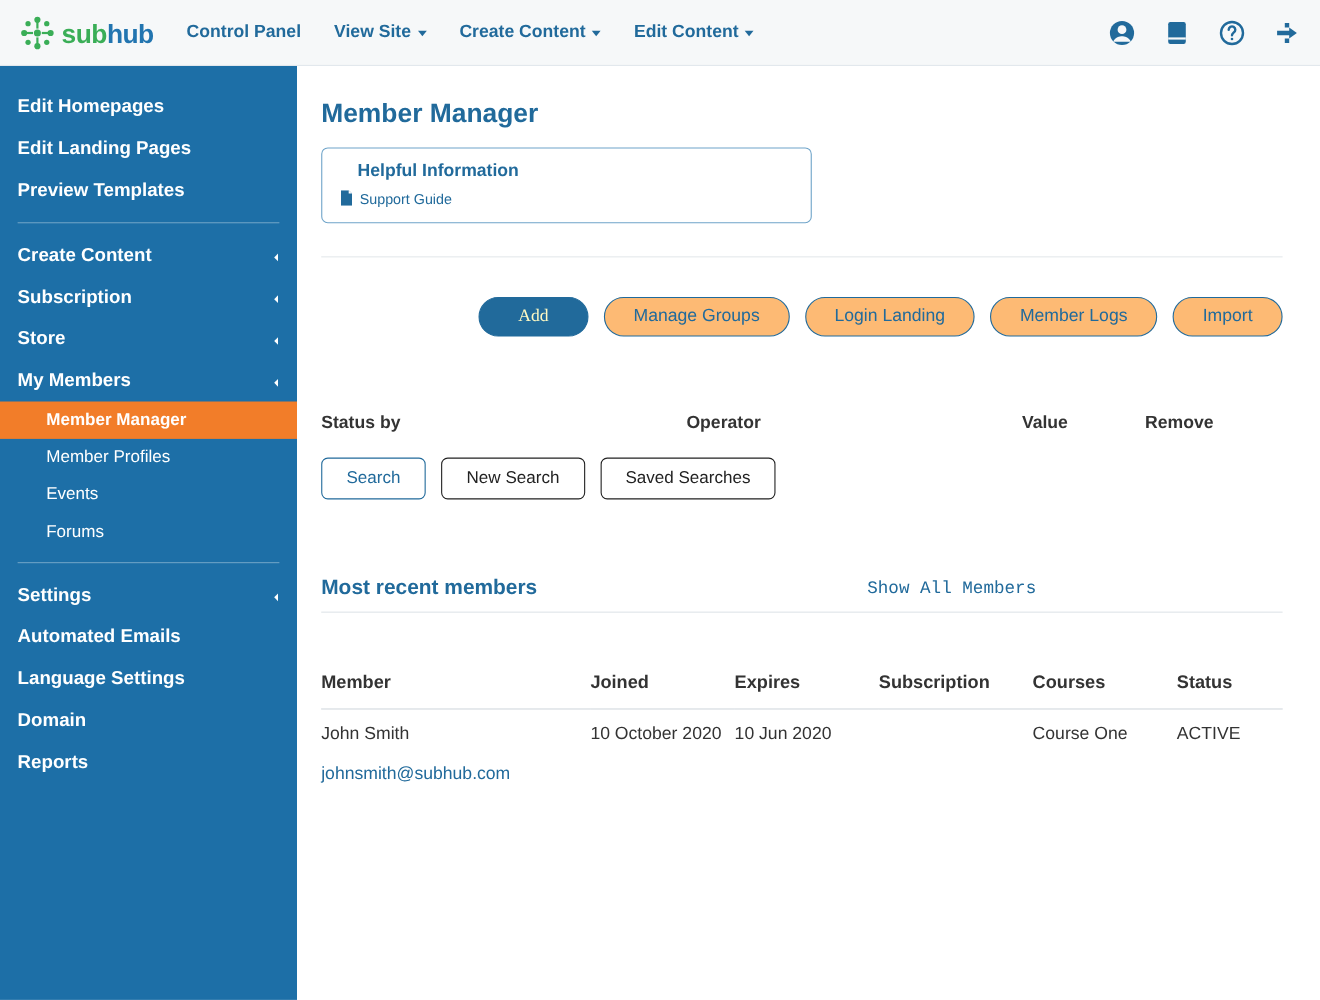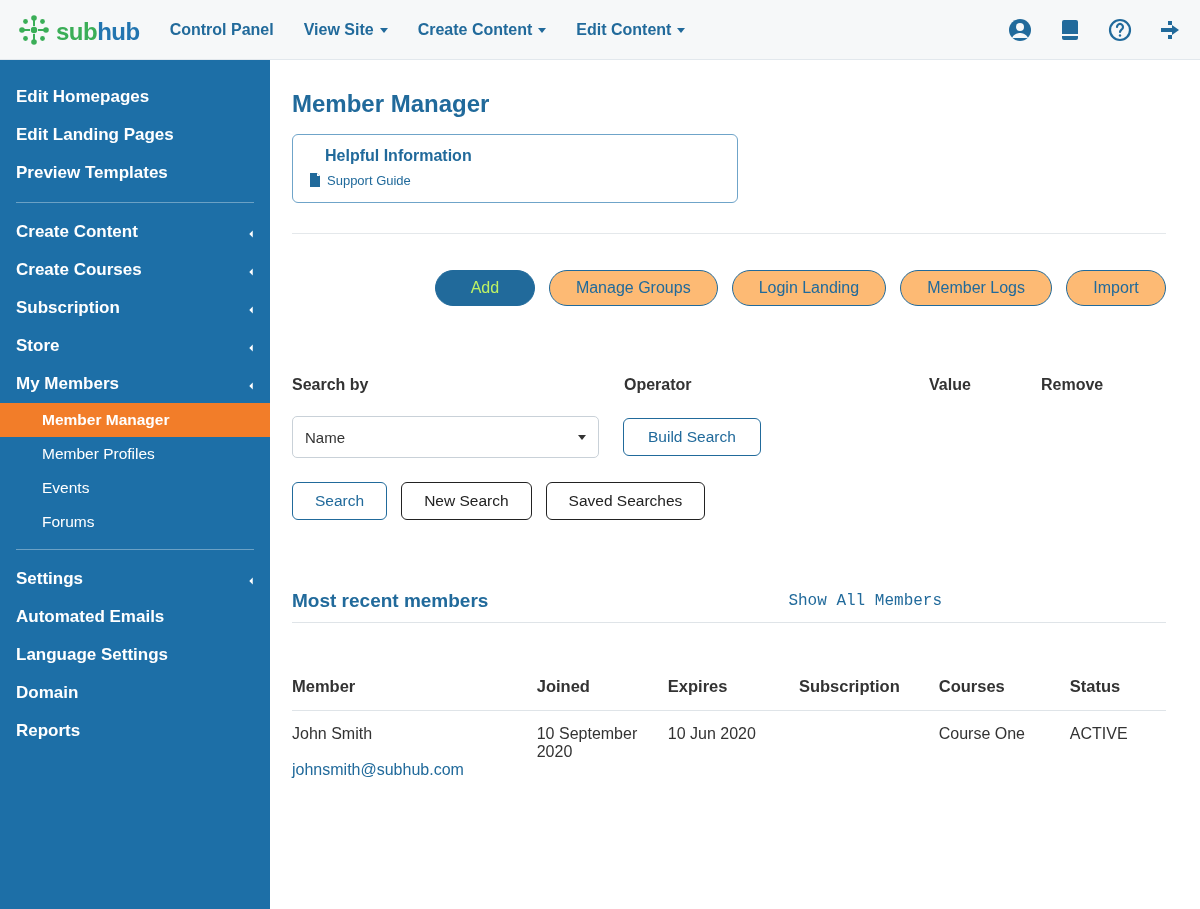--- a/index.html
+++ b/index.html
@@ -46,21 +46,21 @@
   .main { flex:1; padding:30px 34px 0 22px; overflow:auto; }
   .page-title { color:var(--navy); font-size:24px; font-weight:700; margin:0 0 16px 0; }
   .info-card { border:1px solid #6fa4c9; border-radius:6px; padding:12px 16px 14px 16px; width:446px; margin-bottom:30px;}
   .info-card h4 { margin:0 0 8px 16px; font-size:16px; font-weight:600; color:var(--navy); }
   .info-card a { color:var(--navy); font-size:13px; text-decoration:none; display:flex; align-items:flex-start; gap:6px;}
   .file-icon { width:12px; height:14px; }
   hr.faint { border:none; border-top:1px solid #e4e8eb; margin:12px 0 36px 0; }
 
   .pill-row { display:flex; justify-content:flex-end; gap:14px; margin-bottom:70px;}
   .pill { border:1.5px solid var(--navy); color:var(--navy); background:#fdba74; border-radius:22px; padding:8px 26px; font-size:16px; font-weight:500; cursor:pointer; min-width:100px; text-align:center;}
-  .pill.primary { background:var(--navy); color:#bef264; border-color:var(--navy); padding:8px 32px;}
+  .pill.primary { background:var(--navy); color:#fef9c3; border-color:var(--navy); padding:8px 32px;font-family:Liberation Serif, serif;}
 
   .search-section { margin-bottom:70px; }
   .search-headers { display:flex; font-weight:700; font-size:16px; margin-bottom:22px;}
   .col-searchby { width:332px; }
   .col-operator { width:305px; }
   .col-value { width:112px; }
   .col-remove { }
   .search-controls { display:flex; align-items:center; gap:24px; margin-bottom:24px;}
   .select { width:307px; height:42px; border:1px solid #c9d1d8; border-radius:5px; padding:0 12px; display:flex; align-items:center; justify-content:space-between; font-size:15px; cursor:pointer; background:#fff;}
   .select .dd { width:0; height:0; border-left:4px solid transparent; border-right:4px solid transparent; border-top:5px solid #333;}
@@ -167,28 +167,20 @@
     <div class="side-hr"></div>
     <div class="side-item">
         <span class="label">Create Content</span>
         <span class="side-chevron">
           <svg viewBox="0 0 24 24" fill="#fff">
             <path d="M15 6l-6 6 6 6z"></path>
           </svg>
         </span>
       </div>
     <div class="side-item">
-        <span class="label">Create Courses</span>
-        <span class="side-chevron">
-          <svg viewBox="0 0 24 24" fill="#fff">
-            <path d="M15 6l-6 6 6 6z"></path>
-          </svg>
-        </span>
-      </div>
-    <div class="side-item">
         <span class="label">Subscription</span>
         <span class="side-chevron">
           <svg viewBox="0 0 24 24" fill="#fff">
             <path d="M15 6l-6 6 6 6z"></path>
           </svg>
         </span>
       </div>
     <div class="side-item">
         <span class="label">Store</span>
         <span class="side-chevron">
@@ -253,31 +245,24 @@
     <div class="pill-row">
       <div class="pill primary">Add</div>
       <div class="pill">Manage Groups</div>
       <div class="pill">Login Landing</div>
       <div class="pill">Member Logs</div>
       <div class="pill">Import</div>
     </div>
 
     <div class="search-section">
       <div class="search-headers">
-        <div class="col-searchby">Search by</div>
+        <div class="col-searchby">Status by</div>
         <div class="col-operator">Operator</div>
         <div class="col-value">Value</div>
         <div class="col-remove">Remove</div>
-      </div>
-      <div class="search-controls">
-        <div class="select">
-          <span>Name</span>
-          <span class="dd"></span>
-        </div>
-        <div class="btn-outline-primary">Build Search</div>
       </div>
       <div class="btn-row">
         <div class="btn-box blue">Search</div>
         <div class="btn-box">New Search</div>
         <div class="btn-box">Saved Searches</div>
       </div>
     </div>
 
     <div class="recent-row">
       <div class="recent-title">Most recent members</div>
@@ -295,21 +280,21 @@
           <th style="width:15%">Courses</th>
           <th>Status</th>
         </tr>
       </thead>
       <tbody>
         <tr>
           <td>
             <div class="member-name">John Smith</div>
             <div class="member-email">johnsmith@subhub.com</div>
           </td>
-          <td>10 September 2020</td>
+          <td>10 October 2020</td>
           <td>10 Jun 2020</td>
           <td></td>
           <td>Course One</td>
           <td>ACTIVE</td>
         </tr>
       </tbody>
     </table>
   </div>
 </div>
 

